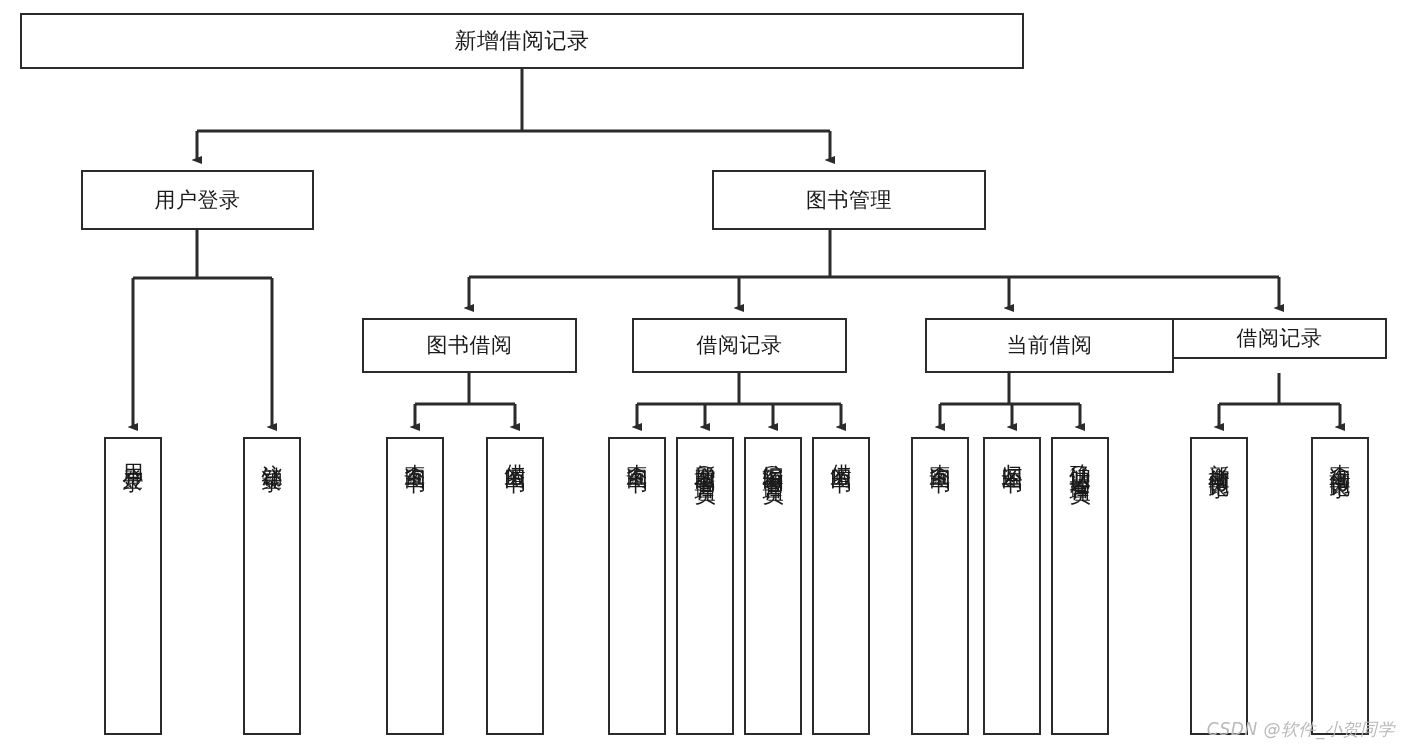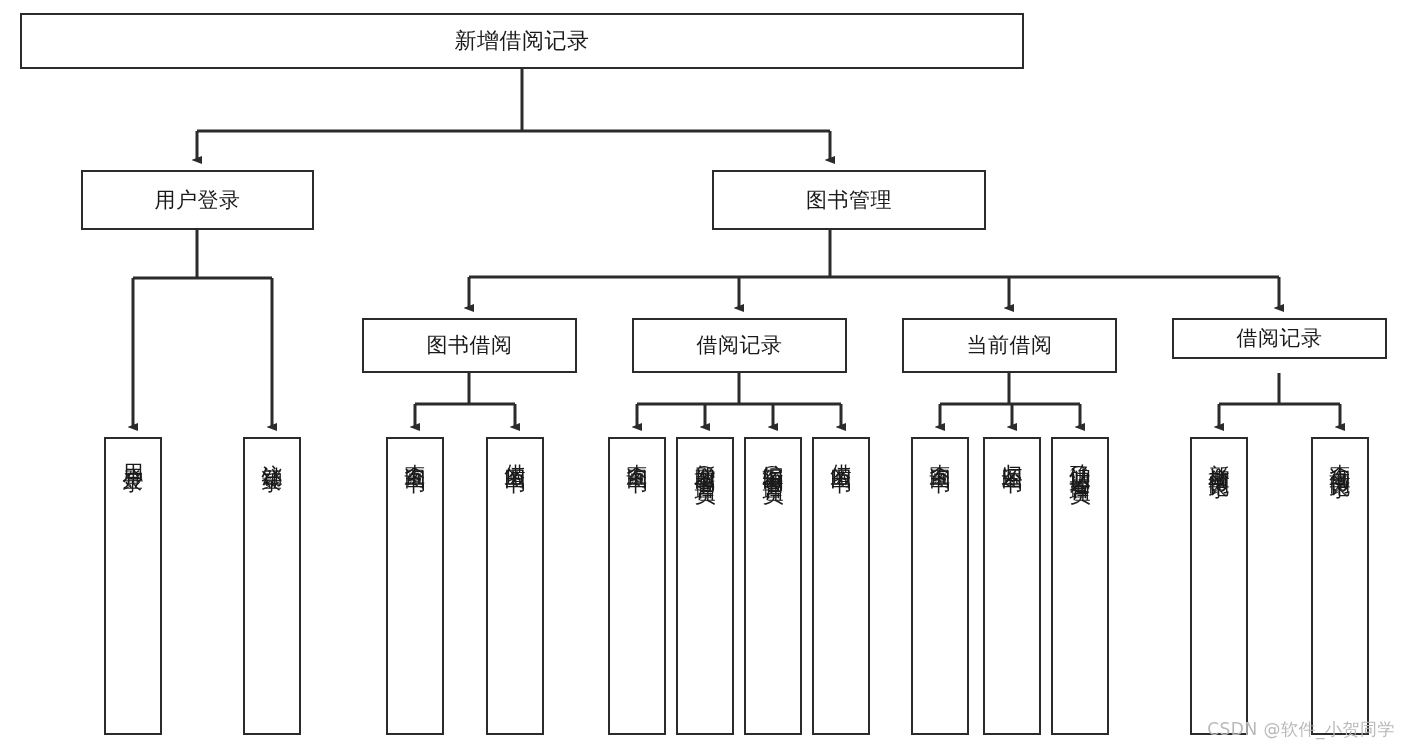--- a/index.html
+++ b/index.html
@@ -65,20 +65,21 @@
     white-space: nowrap;
   }
   .watermark {
     position: absolute;
     right: 10px;
     bottom: 6px;
     font-size: 17px;
     color: #b9b9b9;
     letter-spacing: 0.5px;
     white-space: nowrap;
+    font-style: italic;
   }
 </style>
 </head>
 <body>
 
 <div id="canvas">
 
   <svg class="edges" viewBox="0 0 1405 747" xmlns="http://www.w3.org/2000/svg">
     <defs>
       <marker id="arrow" markerWidth="10" markerHeight="10" refX="5" refY="5" orient="auto" markerUnits="userSpaceOnUse">
@@ -139,21 +140,21 @@
   <div class="node h" style="left:712px; top:170px; width:274px; height:60px;">
     <span class="label">图书管理</span>
   </div>
 
   <div class="node h" style="left:362px; top:318px; width:215px; height:55px;">
     <span class="label">图书借阅</span>
   </div>
   <div class="node h" style="left:632px; top:318px; width:215px; height:55px;">
     <span class="label">借阅记录</span>
   </div>
-  <div class="node h" style="left:902px; top:318px; width:215px; height:55px;">
+  <div class="node h" style="left:925px; top:318px; width:249px; height:55px;">
     <span class="label">当前借阅</span>
   </div>
   <div class="node h" style="left:1172px; top:318px; width:215px; height:41px;">
     <span class="label">借阅记录</span>
   </div>
 
   <div class="node v" style="left:104px; top:437px; width:58px; height:298px;">
     <span class="label">用户登录</span>
   </div>
   <div class="node v" style="left:243px; top:437px; width:58px; height:298px;">

